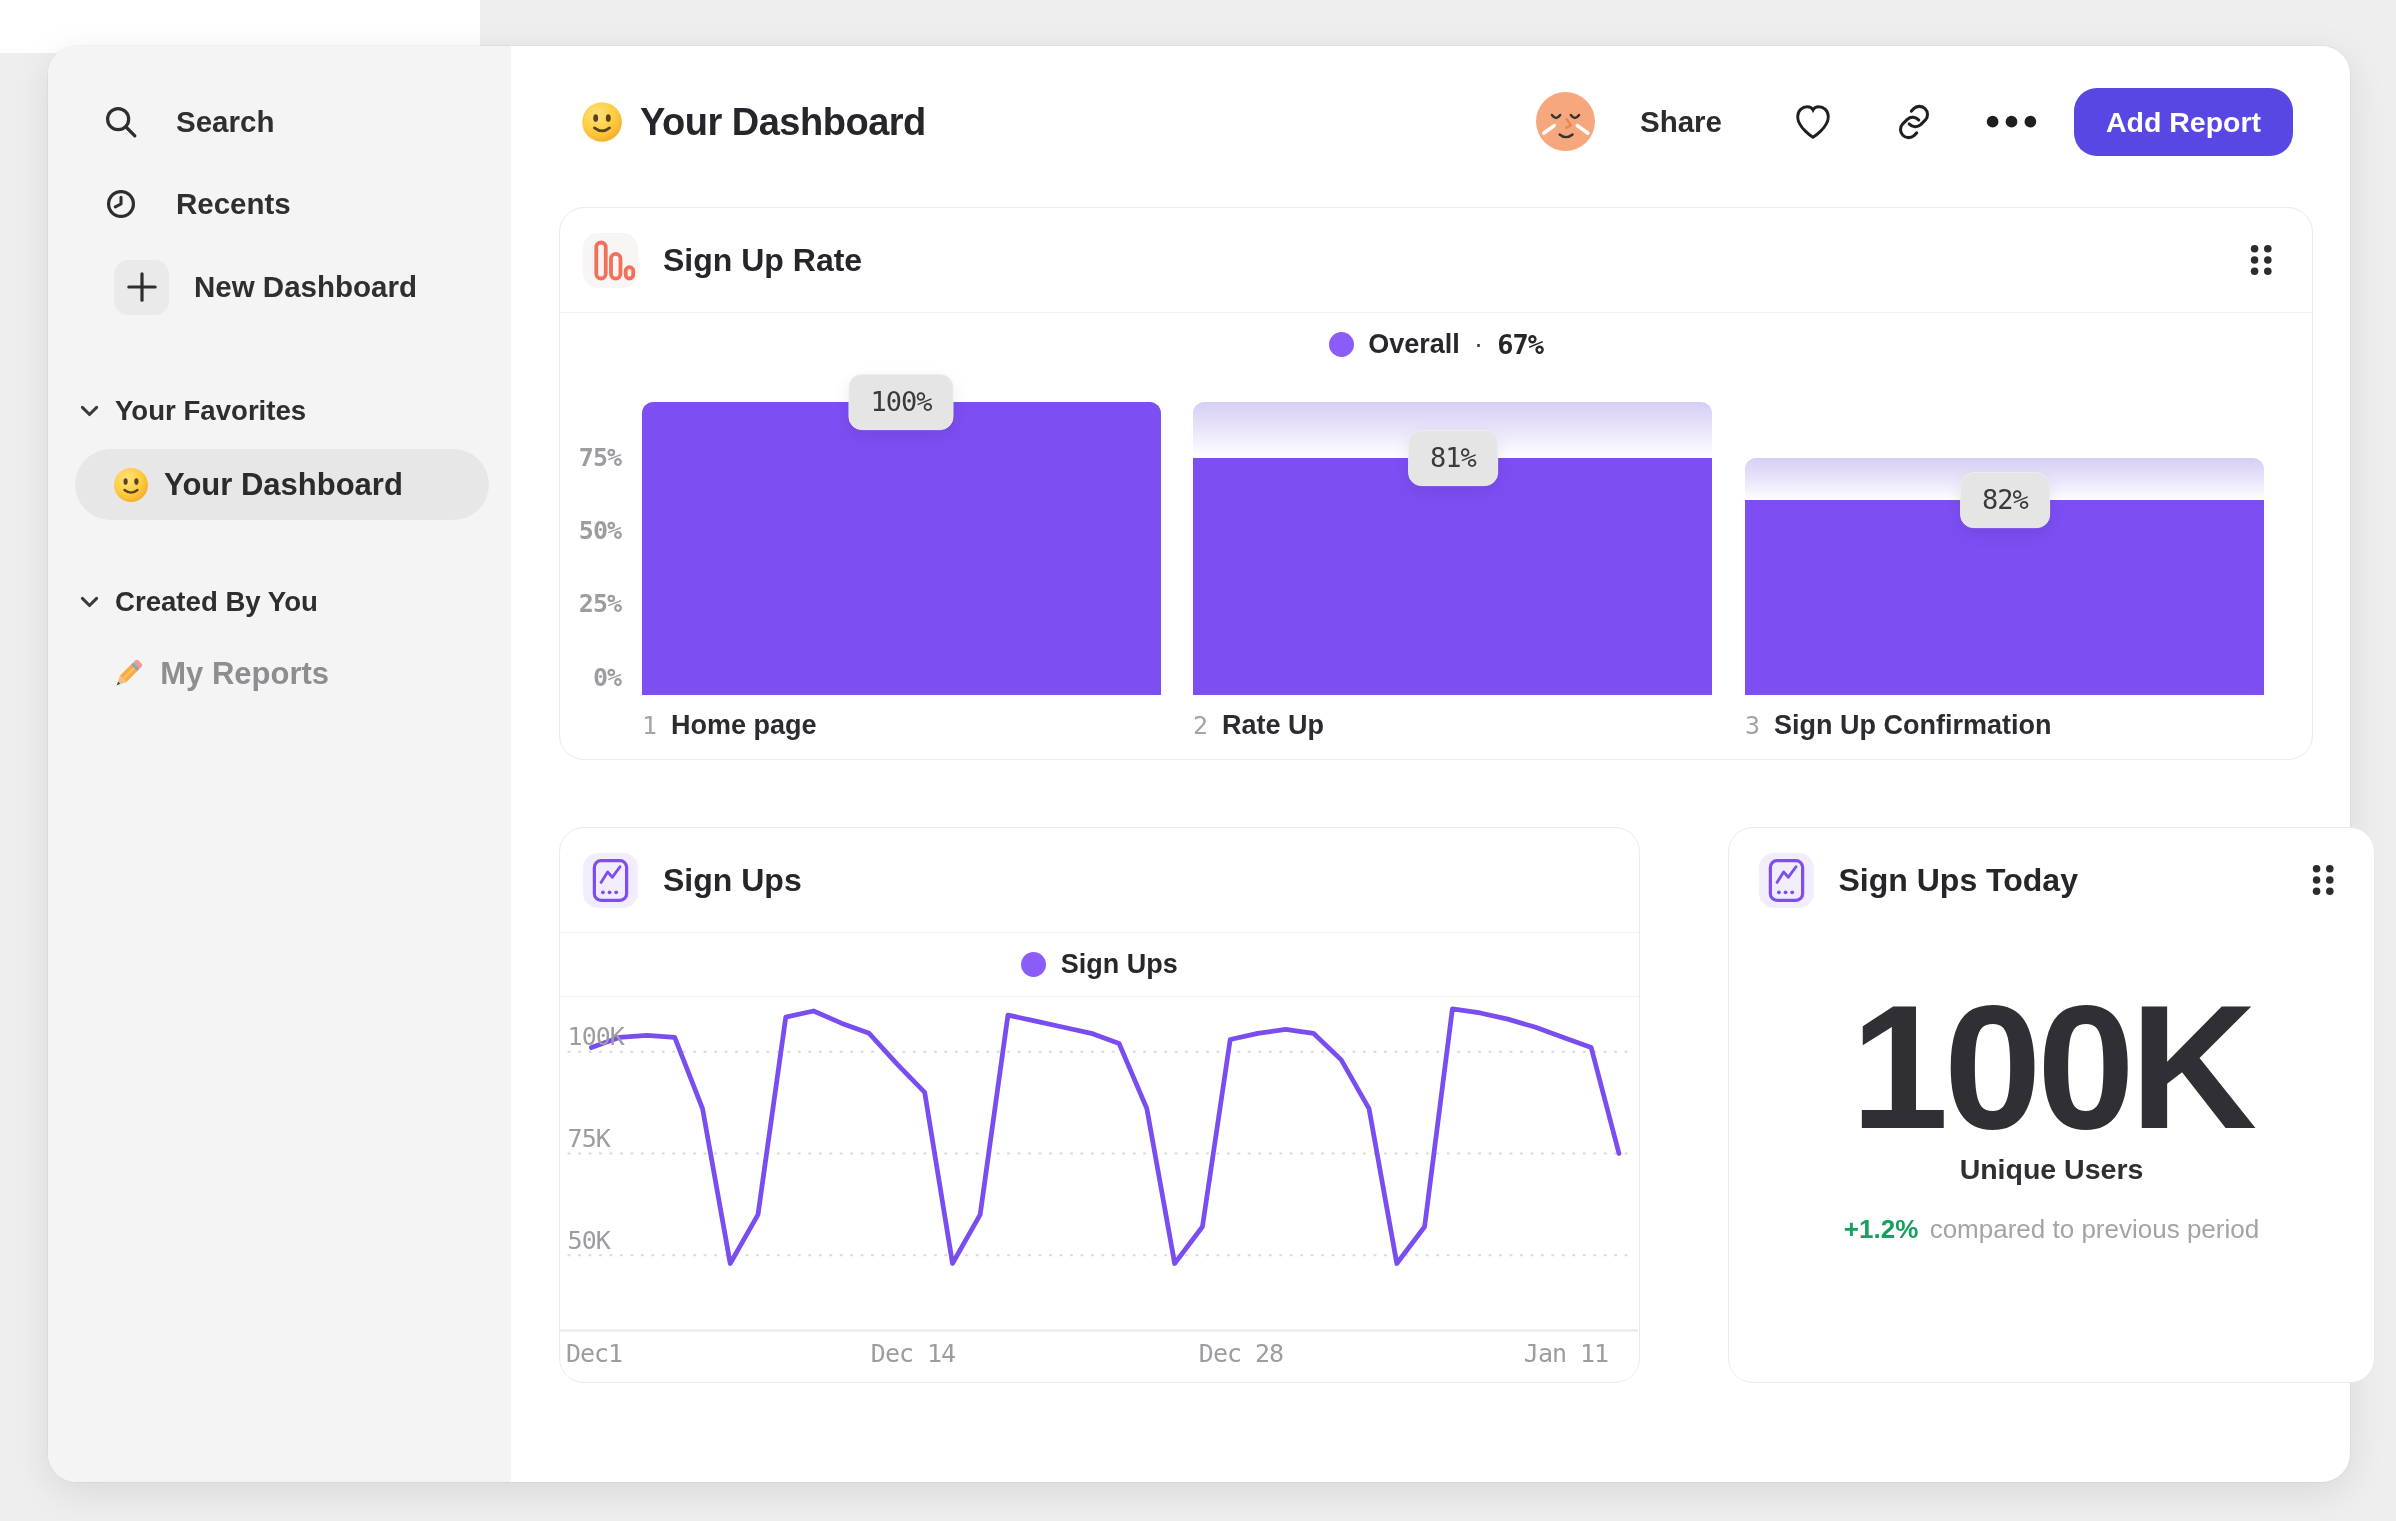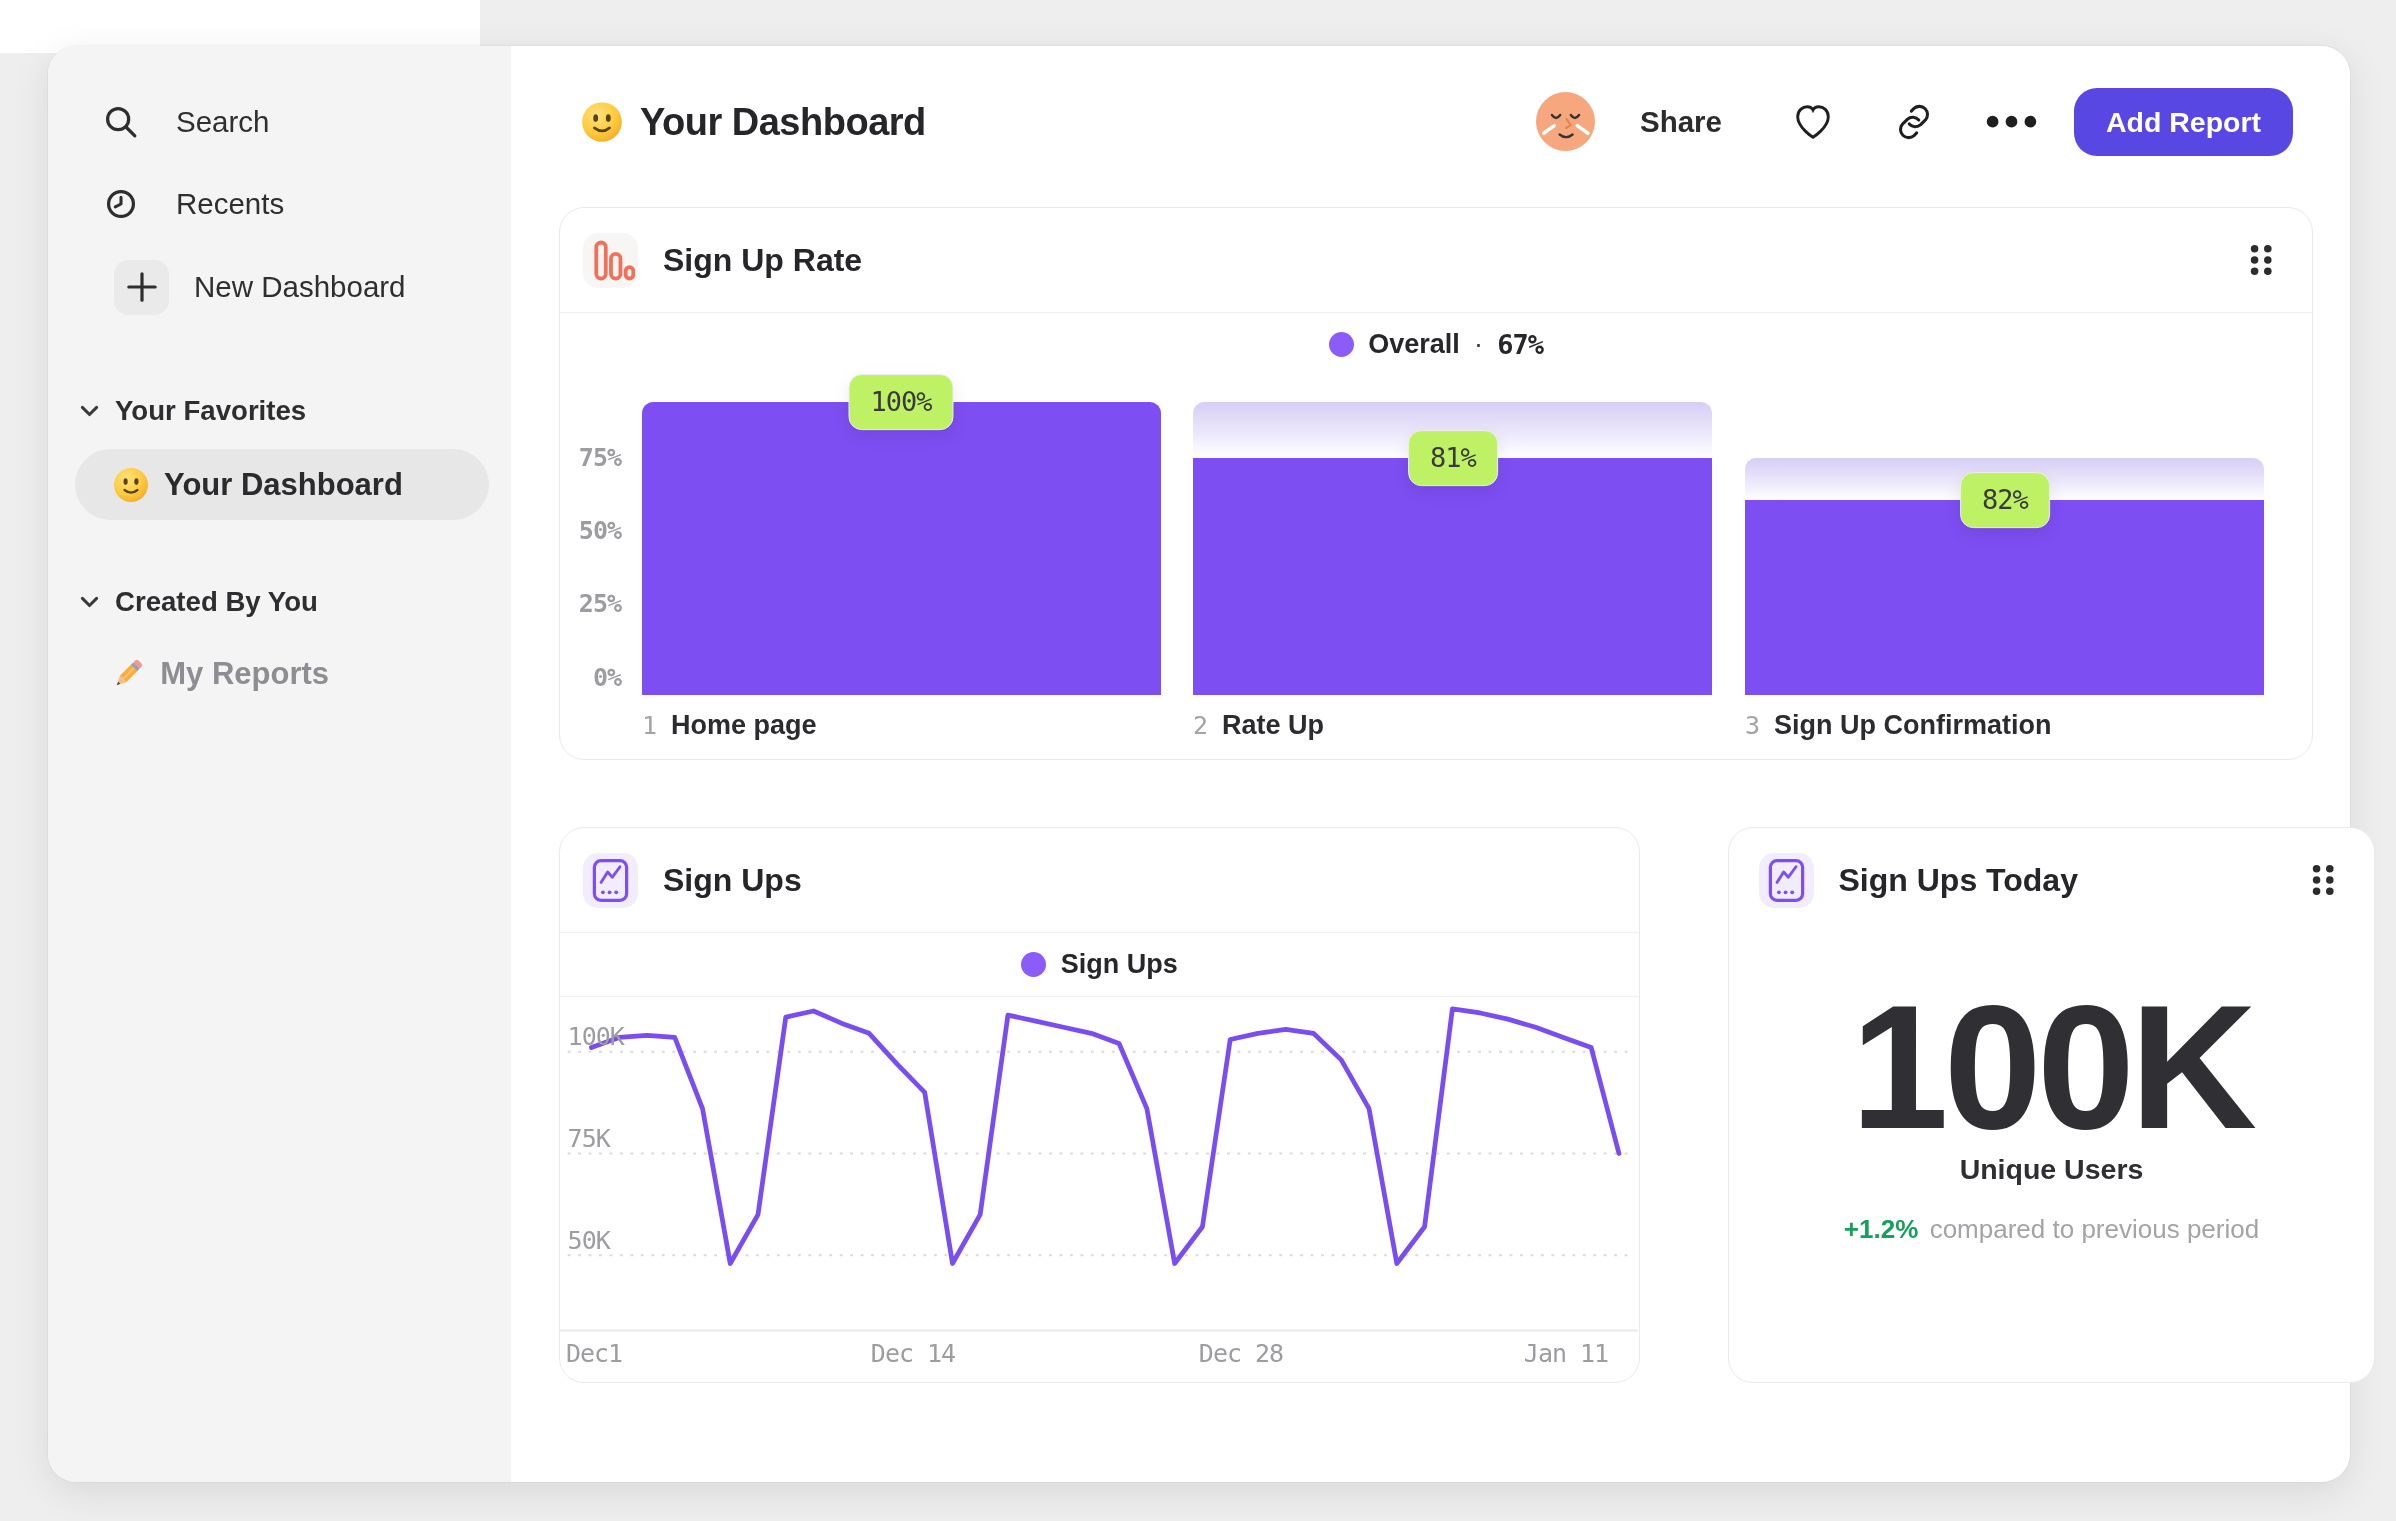--- a/index.html
+++ b/index.html
@@ -9,21 +9,21 @@
   .stage{position:absolute;inset:0;}
   .top-strip{position:absolute;left:0;top:0;width:480px;height:53px;background:#ffffff;}
   .window{position:absolute;left:48px;top:46px;width:2302px;height:1436px;background:#ffffff;
     border-radius:28.5px;box-shadow:0 9.5px 38px rgba(0,0,0,.09),0 0 0 1px rgba(0,0,0,.03);}
   
   .sidebar{position:absolute;left:0;top:0;width:463px;height:1436px;background:#f5f4f4;
     border-radius:28.5px 0 0 28.5px;}
   .nav-item{position:absolute;left:43px;height:60px;display:flex;align-items:center;cursor:pointer;}
   .nicon{width:60px;height:60px;display:flex;align-items:center;justify-content:center;flex:0 0 60px;}
   .nicon.tile{background:#ebeaea;border-radius:14.3px;}
-  .nlabel{margin-left:25px;font-size:29.5px;font-weight:400;color:#2f2f31;white-space:nowrap;}
+  .nlabel{margin-left:25px;font-size:29.5px;font-weight:700;color:#2f2f31;white-space:nowrap;}
   .side-sect{position:absolute;left:32px;height:38px;display:flex;align-items:center;gap:16px;
     font-size:27.6px;font-weight:700;color:#2e2e30;cursor:pointer;}
   .fav-pill{position:absolute;left:27px;top:403px;width:414px;height:71px;border-radius:36px;
     background:#e8e7e7;display:flex;align-items:center;padding-left:38px;box-sizing:border-box;cursor:pointer;}
   .fav-pill .plabel{margin-left:15px;font-size:31px;font-weight:700;color:#2b2b2e;}
   .report-item{position:absolute;left:61px;top:599px;height:57px;display:flex;align-items:center;cursor:pointer;}
   .report-item .plabel{margin-left:13.3px;font-size:31px;font-weight:600;color:#8e8e92;}
   
   .title-wrap{position:absolute;left:533px;top:46px;height:60px;display:flex;align-items:center;gap:17px;}
   .page-title{font-size:38px;font-weight:700;color:#26262a;letter-spacing:-0.5px;}
@@ -49,21 +49,21 @@
     justify-content:center;gap:14.3px;}
   .legend-row.with-line{border-bottom:1.9px solid #f1f0f2;}
   .legend-dot{width:25px;height:25px;border-radius:50%;background:#8b5cf7;flex:0 0 25px;}
   .legend-text{font-size:27px;font-weight:600;color:#27272b;}
   .legend-sep{font-size:27px;color:#3a3a3e;}
   
   .ytick{position:absolute;width:61px;text-align:right;font-size:25px;line-height:28.5px;color:#9c9ca1;font-weight:bold;}
   .bar-solid{position:absolute;border-radius:11.4px 11.4px 0 0;}
   .bar-ghost{position:absolute;border-radius:11.4px 11.4px 0 0;
     background:linear-gradient(180deg,#d6cef5 0%,#e9e4fa 48%,#fbfaff 90%,#ffffff 100%);}
-  .bar-tip{position:absolute;transform:translate(-50%,-50%);background:#bef264;border:1px solid #ededf0;
+  .bar-tip{position:absolute;transform:translate(-50%,-50%);background:#e5e5e5;border:1px solid #ededf0;
     border-radius:13.3px;padding:11.4px 21px;font-size:27px;color:#3a3a3e;
     box-shadow:0 5.7px 17px rgba(0,0,0,.08);white-space:nowrap;}
   .cat{position:absolute;top:502px;height:38px;display:flex;align-items:baseline;gap:15px;}
   .cat .num{font-size:25px;color:#a3a3a8;}
   .cat .name{font-size:27px;font-weight:700;color:#2b2b30;white-space:nowrap;}
   
   .ytick-l{position:absolute;font-size:25px;line-height:28.5px;color:#9c9ca1;}
   .xtick{position:absolute;transform:translateX(-50%);font-size:25px;line-height:28.5px;color:#9c9ca1;white-space:nowrap;}
   
   .today-value{position:absolute;left:0;right:0;top:174px;text-align:center;font-size:176px;

